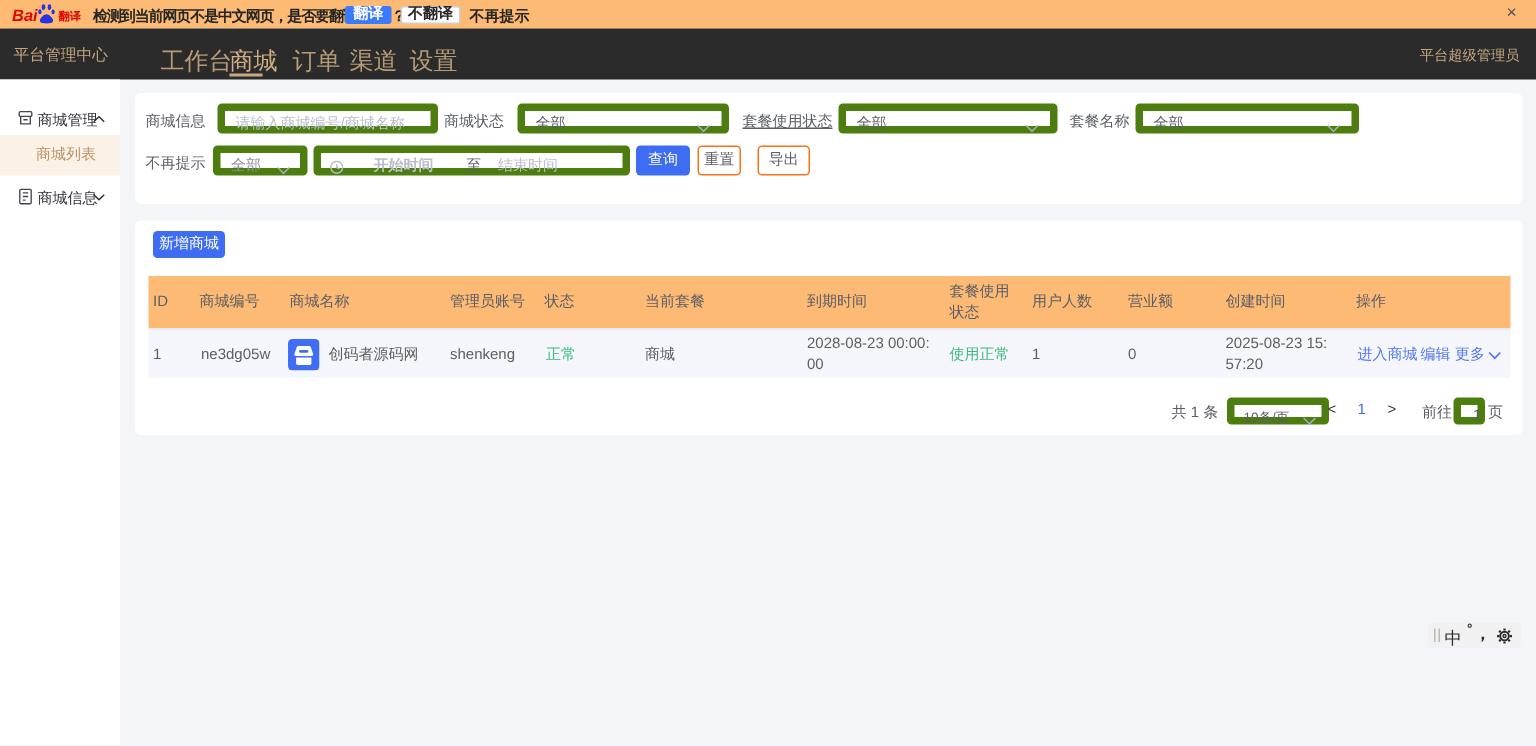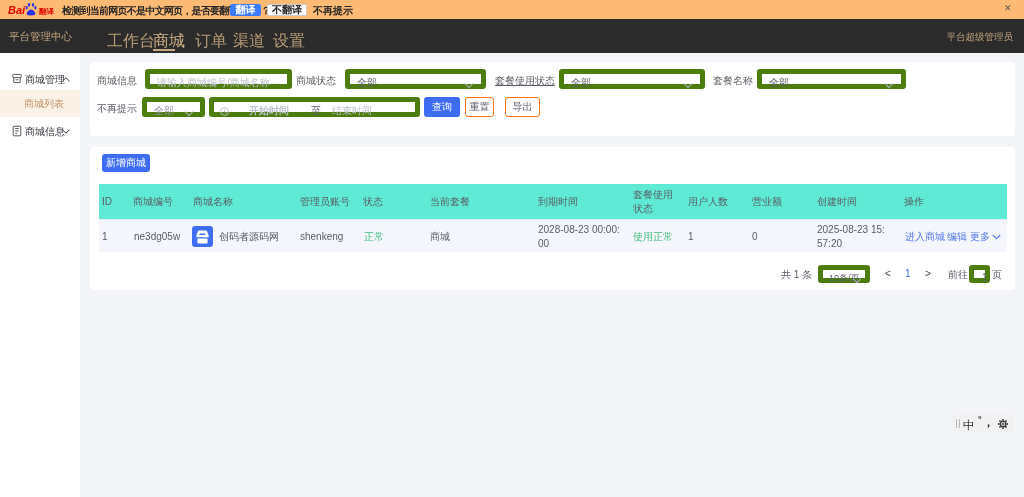--- a/index.html
+++ b/index.html
@@ -41,21 +41,21 @@
   .ph { color:#b9bfc9; }
   .val { color:#5b5e66; }
   .chev { position:absolute; width:7px; height:7px; }
   .chev:after { content:""; position:absolute; left:0; top:0; width:5px; height:5px; border-right:1px solid #aab0bb; border-bottom:1px solid #aab0bb; transform:rotate(45deg); }
 
   .btn { position:absolute; height:20px; border-radius:3px; font-size:10px; text-align:center; line-height:20px; }
   .btn.blue { background:#3e6cf3; color:#fff; }
   .btn.plain { background:#fff; border:1px solid #f97316; color:#5b5e66; line-height:18px; }
 
   
-  #thead { position:absolute; left:9px; top:37px; width:908px; height:35px; background:#5eead4; }
+  #thead { position:absolute; left:9px; top:37px; width:908px; height:35px; background:#fdba74; }
   #trow  { position:absolute; left:9px; top:72px; width:908px; height:33px; background:#f4f6fc; border-top:1px solid #e8ecf4; }
   .th { position:absolute; font-size:10px; color:#5b5e66; line-height:14px; }
   .td { position:absolute; font-size:10px; color:#5b5e66; line-height:14px; }
   .green { color:#3eba7b; }
   .blue-link { color:#5577f0; }
 
   
   .pg { position:absolute; font-size:10px; color:#5b5e66; }
 
   
@@ -189,21 +189,21 @@
       <div class="td" style="left:718px;top:3px; width:78px;">2025-08-23 15: 57:20</div>
       <div class="td blue-link" style="left:806px;top:10px;">进入商城</div>
       <div class="td blue-link" style="left:848px;top:10px;">编辑</div>
       <div class="td blue-link" style="left:871px;top:10px;">更多</div>
       <svg style="position:absolute; left:893px; top:14px;" width="9" height="6" viewBox="0 0 9 6">
         <polyline points="0.8,1 4.5,4.8 8.2,1" fill="none" stroke="#5577f0" stroke-width="1.1"></polyline>
       </svg>
     </div>
 
     <div class="pg" style="left:691px; top:121px;">共 1 条</div>
-    <div class="ctl" style="left:728px; top:118px; width:52px; height:18px; font-size:9px; line-height:16px;">
+    <div class="ctl" style="left:728px; top:118px; width:68px; height:18px; font-size:9px; line-height:16px;">
       <span class="val" style="position:absolute;left:6px;">10条/页</span>
       <span class="chev" style="right:4px; top:6px;"></span>
     </div>
     <div class="pg" style="left:795px; top:121px; color:#3a3f47;">&lt;</div>
     <div class="pg" style="left:815px; top:121px; color:#3e6cf3;">1</div>
     <div class="pg" style="left:835px; top:121px; color:#3a3f47;">&gt;</div>
     <div class="pg" style="left:858px; top:121px;">前往</div>
     <div class="ctl" style="left:879px; top:118px; width:21px; height:18px;">
       <span class="val" style="position:absolute; left:8px; line-height:16px;">1</span>
     </div>

